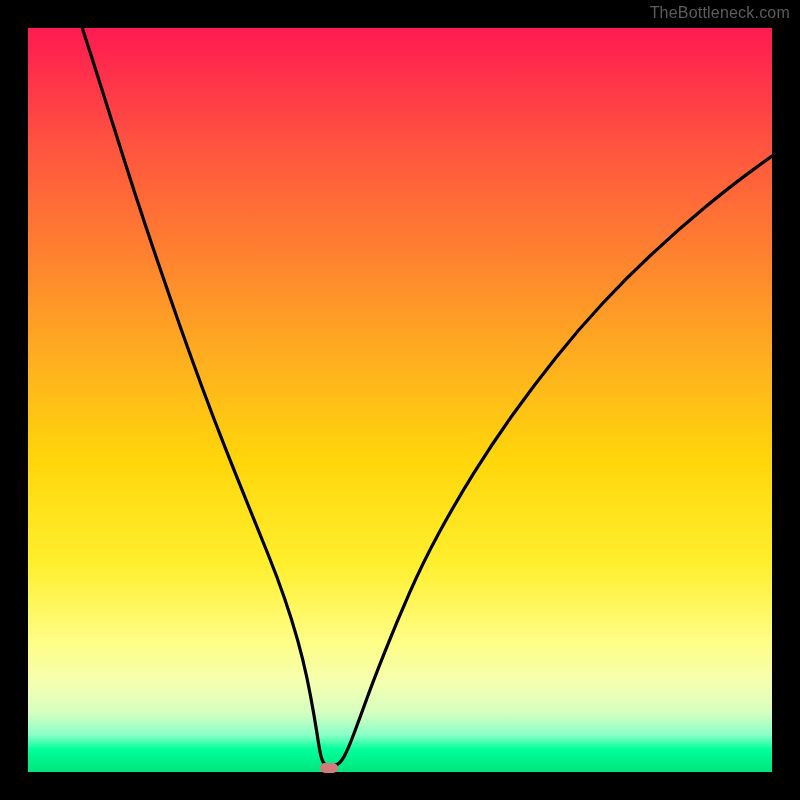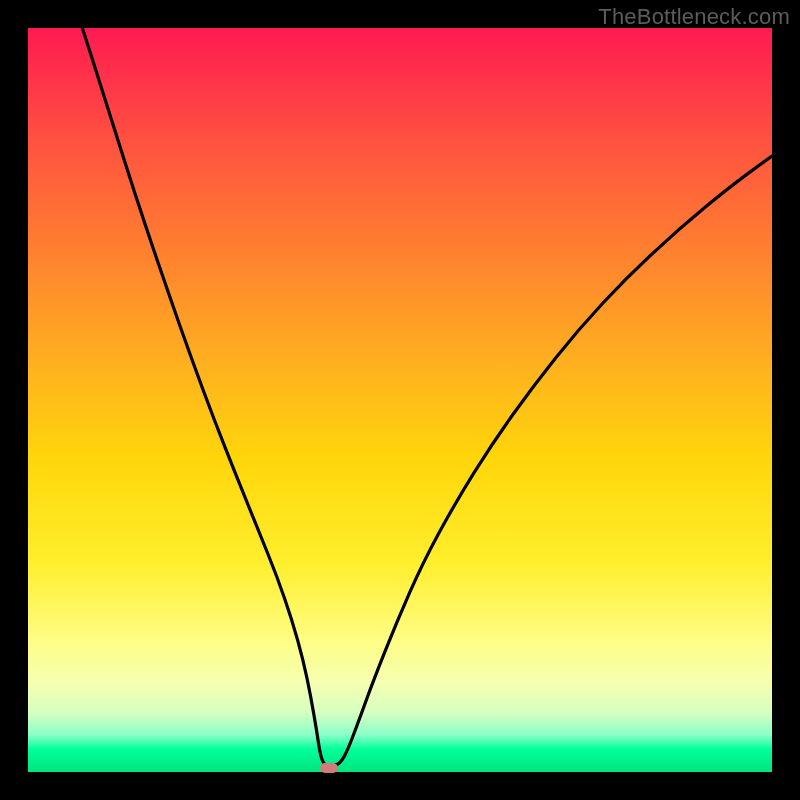--- a/index.html
+++ b/index.html
@@ -53,21 +53,21 @@
     height: 10px;
     border-radius: 5px;
     background: #d37a7a;
     transform: translate(-50%, -50%);
   }
   .watermark {
     position: absolute;
     top: 4px;
     right: 10px;
     color: #5c5c5c;
-    font-size: 22px;
+    font-size: 16px;
     font-weight: 500;
     letter-spacing: 0.2px;
   }
 </style>
 </head>
 <body>
 
 <div class="frame">
   <div class="plot-area">
     <svg class="curve-svg" viewBox="0 0 744 744" preserveAspectRatio="none">

